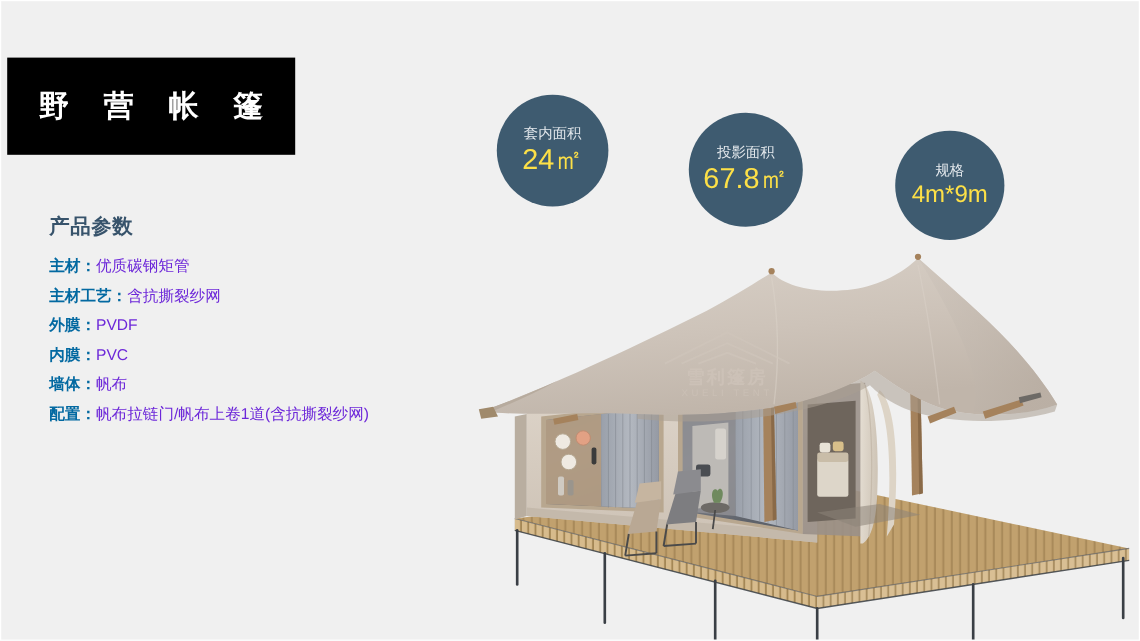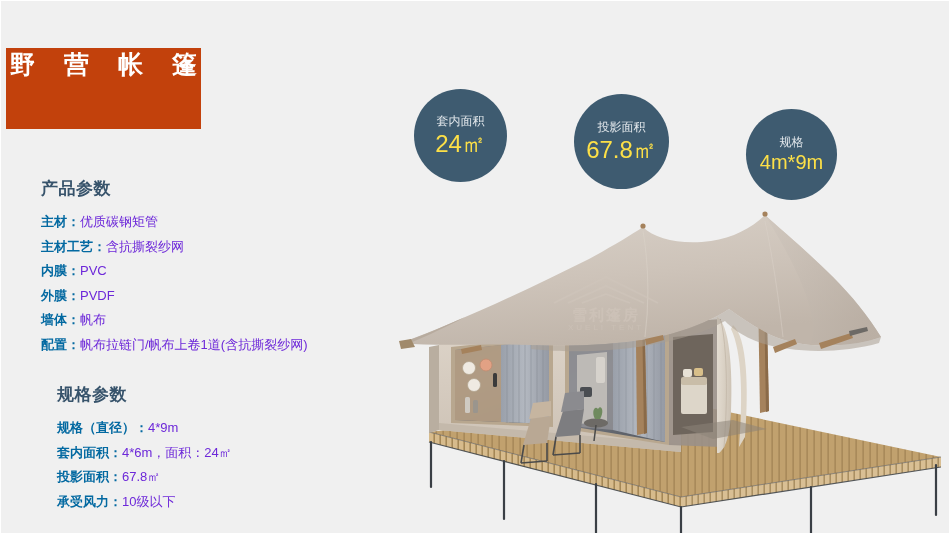--- a/index.html
+++ b/index.html
@@ -18,24 +18,25 @@
     overflow: hidden;
     border: 1px solid #ffffff;
     box-sizing: border-box;
   }
 
   
   .title-banner {
     position: absolute;
     left: 5px;
     top: 47px;
-    width: 195px;
+    width: 240px;
     height: 81px;
-    background: #c2410c;
+    background: #000000;
     display: flex;
+    align-items: center;
     justify-content: center;
   }
   .title-banner .title-text {
     color: #ffffff;
     font-size: 25px;
     font-weight: bold;
     letter-spacing: 11px;
     text-indent: 11px;
     white-space: nowrap;
   }
@@ -98,21 +99,21 @@
     white-space: nowrap;
   }
   .badge .badge-value {
     color: #fde047;
     font-size: 24px;
     font-weight: normal;
     line-height: 1.05;
     white-space: nowrap;
   }
   .badge-3 .badge-value { font-size: 20px; text-align: right; }
-  #badge-1 { left: 413px; top: 88px; width: 93px; height: 93px; align-items: center; }
+  #badge-1 { left: 413px; top: 78px; width: 93px; height: 93px; align-items: center; }
   #badge-2 { left: 573px; top: 93px; width: 95px; height: 95px; }
   #badge-3 { left: 745px; top: 108px; width: 91px; height: 91px; }
 
   
   .tent-scene {
     position: absolute;
     left: 380px;
     top: 196px;
     width: 570px;
     height: 338px;
@@ -169,51 +170,34 @@
   <div class="spec-panel">
     <h2 class="spec-heading">产品参数</h2>
     <ul class="spec-list">
       <li class="spec-row">
         <span class="spec-label">主材：</span><span class="spec-value">优质碳钢矩管</span>
       </li>
       <li class="spec-row">
         <span class="spec-label">主材工艺：</span><span class="spec-value">含抗撕裂纱网</span>
       </li>
       <li class="spec-row">
+        <span class="spec-label">外膜：</span><span class="spec-value">PVDF</span>
+      </li>
+      <li class="spec-row">
         <span class="spec-label">内膜：</span><span class="spec-value">PVC</span>
       </li>
       <li class="spec-row">
-        <span class="spec-label">外膜：</span><span class="spec-value">PVDF</span>
-      </li>
-      <li class="spec-row">
         <span class="spec-label">墙体：</span><span class="spec-value">帆布</span>
       </li>
       <li class="spec-row">
         <span class="spec-label">配置：</span><span class="spec-value">帆布拉链门/帆布上卷1道(含抗撕裂纱网)</span>
       </li>
     </ul>
   </div>
 
-  <div class="spec-panel-2">
-    <h2 class="spec-heading">规格参数</h2>
-    <ul class="spec-list">
-      <li class="spec-row">
-        <span class="spec-label">规格（直径）：</span><span class="spec-value">4*9m</span>
-      </li>
-      <li class="spec-row">
-        <span class="spec-label">套内面积：</span><span class="spec-value">4*6m，面积：24㎡</span>
-      </li>
-      <li class="spec-row">
-        <span class="spec-label">投影面积：</span><span class="spec-value">67.8㎡</span>
-      </li>
-      <li class="spec-row">
-        <span class="spec-label">承受风力：</span><span class="spec-value">10级以下</span>
-      </li>
-    </ul>
-  </div>
 
   <div class="tent-scene">
     <svg width="570" height="338" viewBox="0 0 570 338" xmlns="http://www.w3.org/2000/svg">
       <defs>
         <linearGradient id="canopyGrad" x1="0" y1="0" x2="0.35" y2="1">
           <stop offset="0%" stop-color="#d9d1c8"></stop>
           <stop offset="55%" stop-color="#cdc3b9"></stop>
           <stop offset="100%" stop-color="#c0b5aa"></stop>
         </linearGradient>
         <linearGradient id="canopyGradR" x1="0" y1="0" x2="1" y2="0.6">

